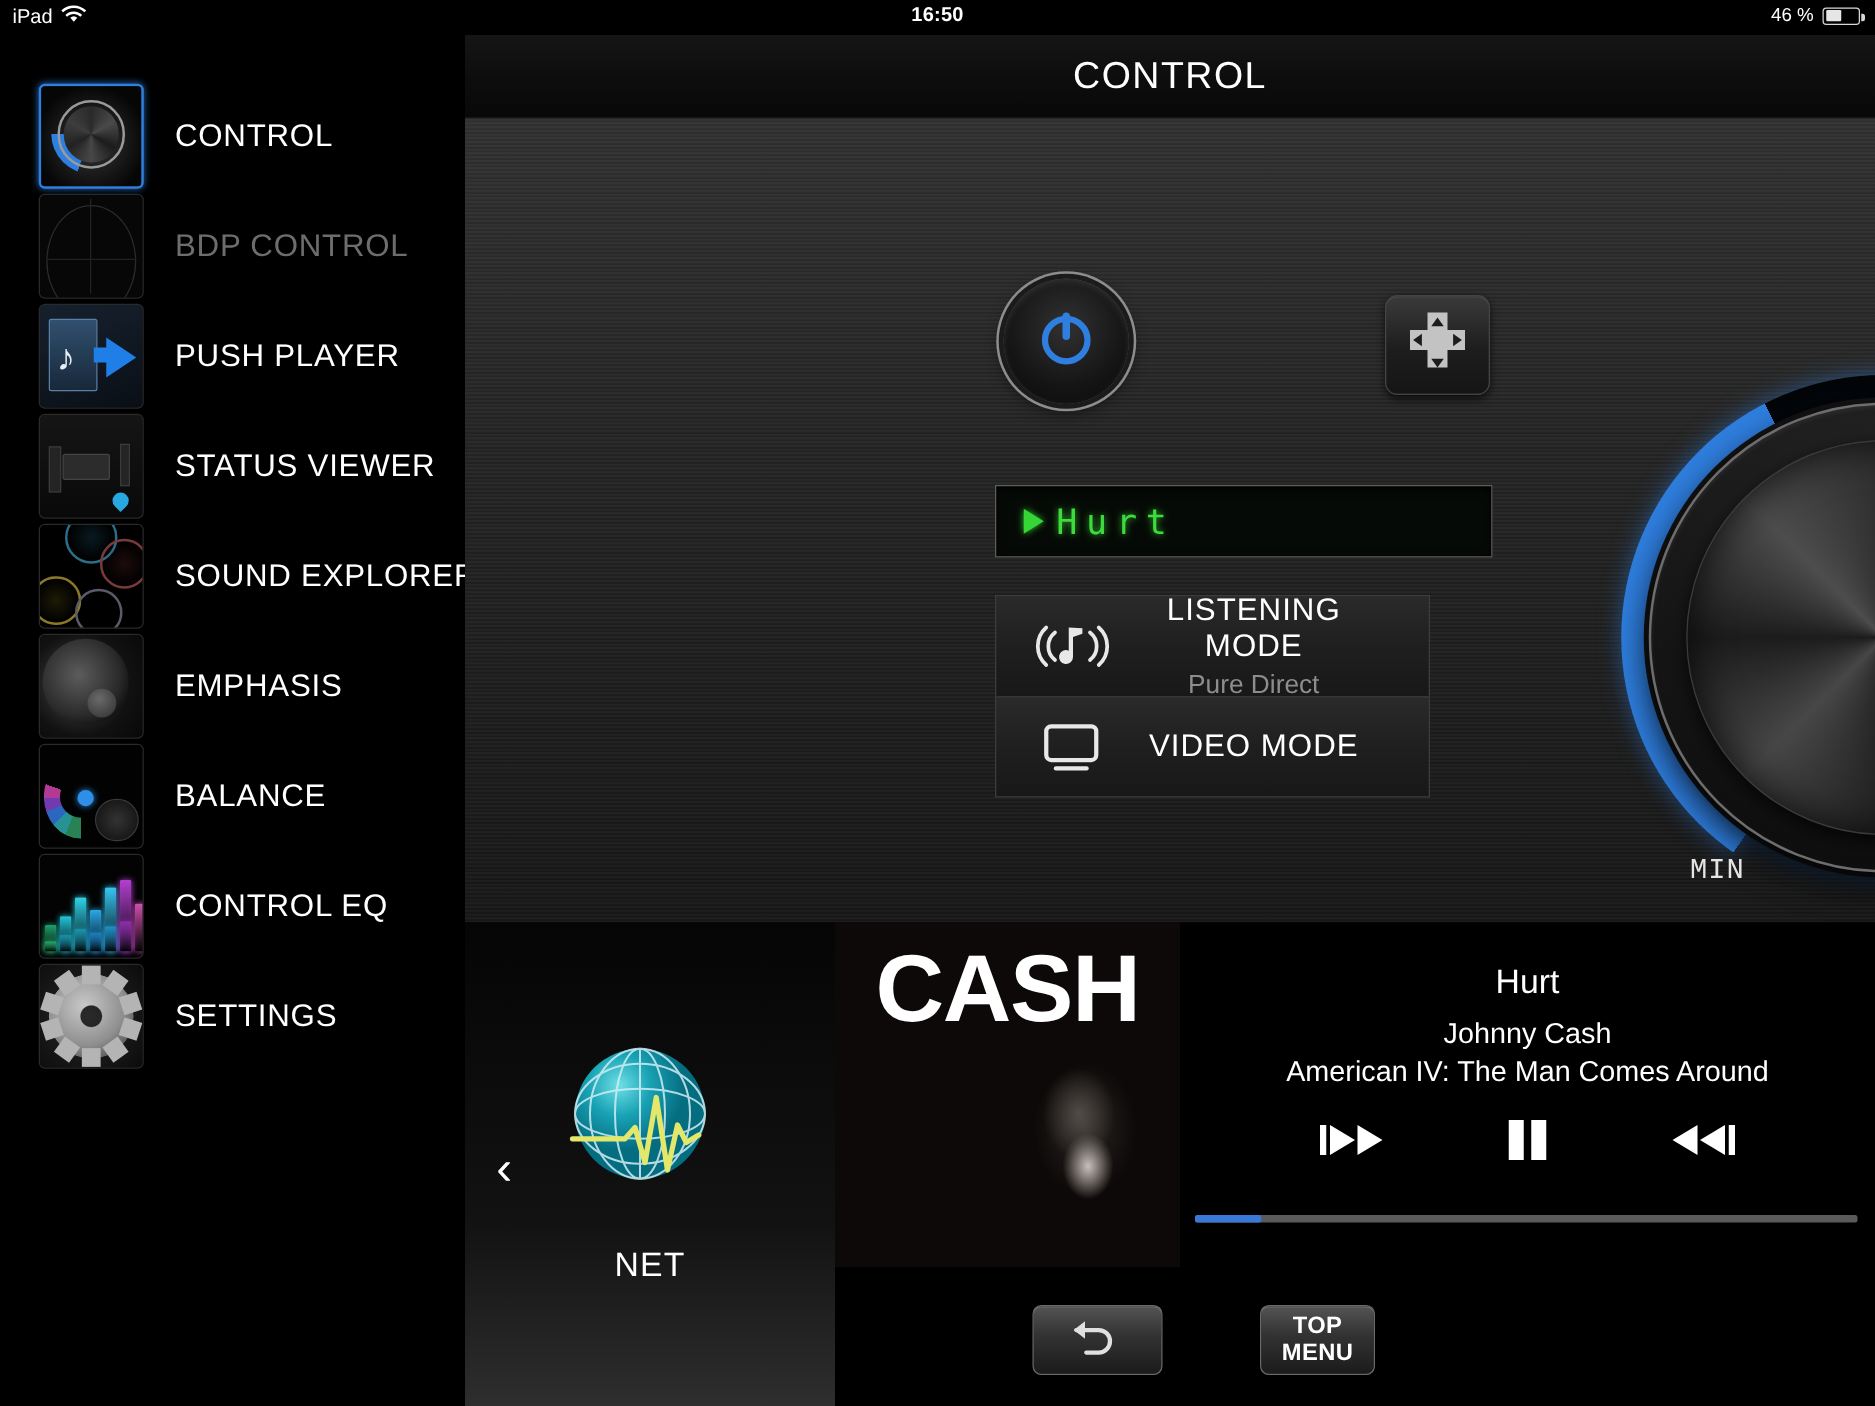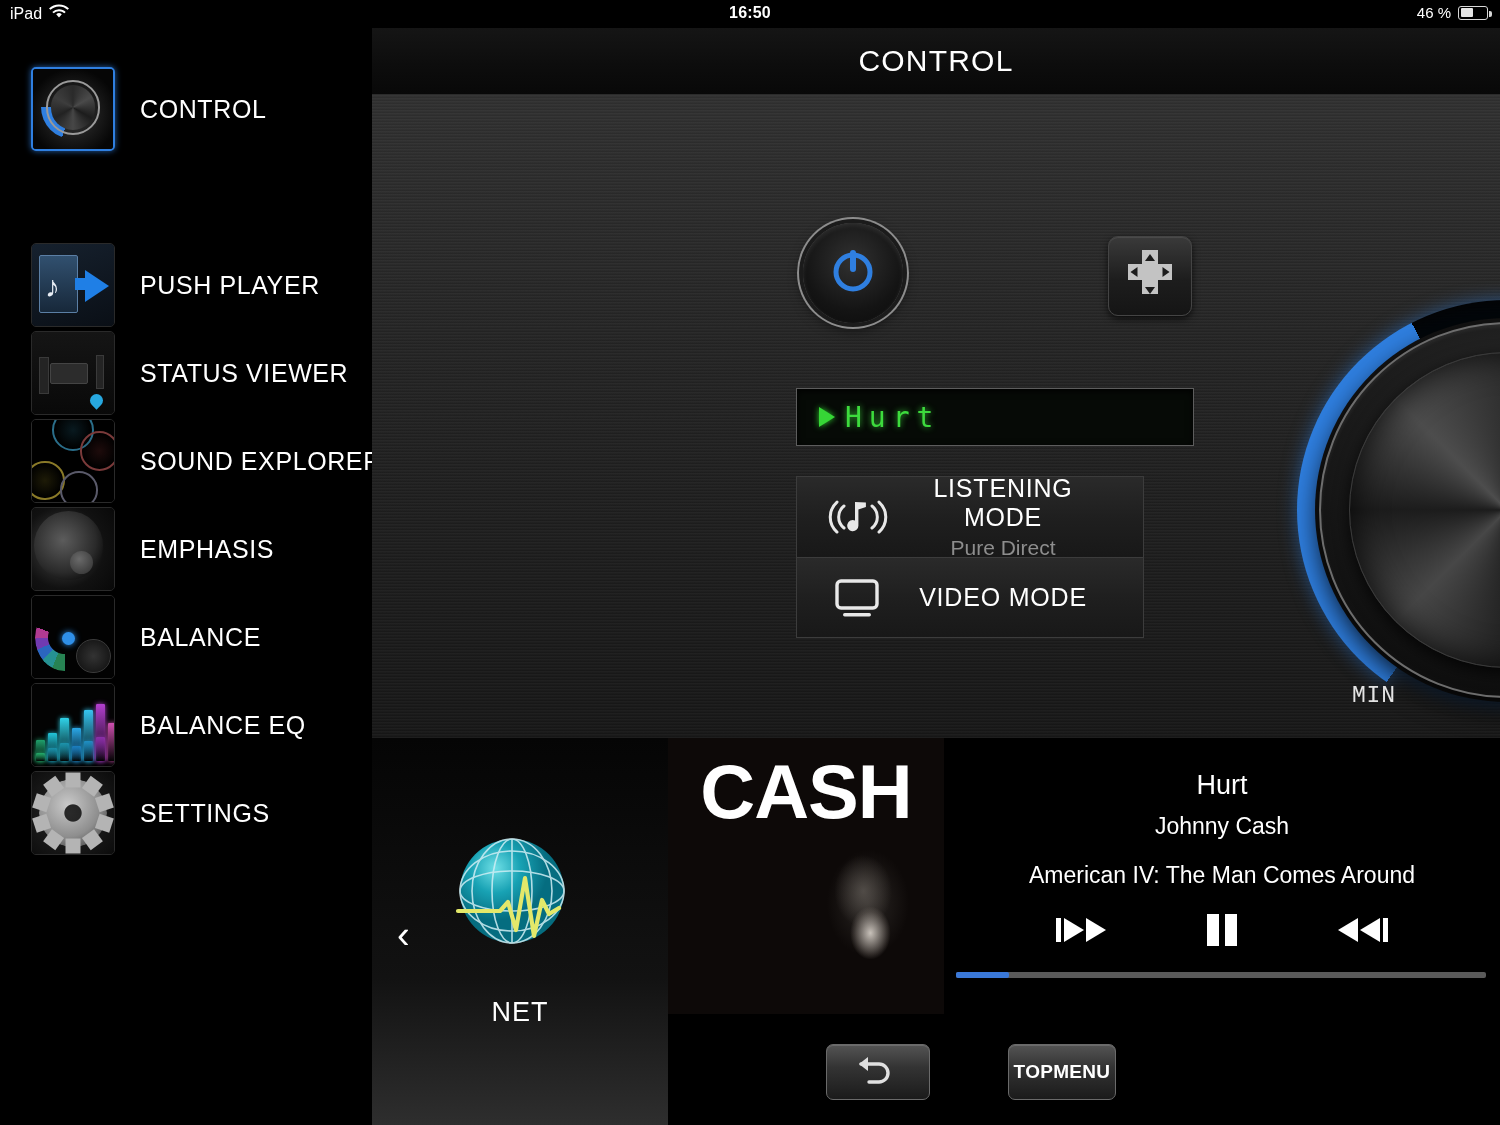--- a/index.html
+++ b/index.html
@@ -194,35 +194,35 @@
       radial-gradient(ellipse 26px 34px at 52% 70%, rgba(215,208,200,.92), rgba(120,112,106,.35) 62%, transparent 78%),
       radial-gradient(ellipse 40px 50px at 46% 42%, rgba(118,112,106,.55), transparent 72%),
       radial-gradient(ellipse 54px 70px at 50% 50%, rgba(62,58,54,.6), transparent 76%);
   }
   .track {
     position:absolute; left:572px; top:0; width:556px; height:276px; background:#000;
     display:flex; flex-direction:column; align-items:center;
   }
   .tr-title { margin-top:32px; color:#fff; font-size:27px;}
   .tr-artist { margin-top:12px; color:#fff; font-size:23px;}
-  .tr-album { margin-top:22px; color:#fff; font-size:23px;}
+  .tr-album { margin-top:4px; color:#fff; font-size:23px;}
   .transport { margin-top:22px; display:flex; align-items:center; gap:92px; }
   .transport svg{fill:#fff;}
   .progress { position:absolute; left:12px; right:14px; bottom:36px; height:6px; background:#5a5a5a; border-radius:2px; }
   .progress i { display:block; height:100%; background:#3a78d8; border-radius:2px; }
 
   .navrow { position:absolute; left:296px; top:276px; width:832px; height:111px; background:#000; }
   .nav-btn {
     position:absolute; top:30px; height:56px; border-radius:7px;
     background:linear-gradient(180deg,#545454 0%,#333 42%,#1b1b1b 100%);
     border:1px solid #6a6a6a; box-shadow:0 2px 6px rgba(0,0,0,.8), inset 0 1px 0 rgba(255,255,255,.14);
     display:flex; align-items:center; justify-content:center;
   }
   .btn-return { left:158px; width:104px; }
-  .btn-top { left:340px; width:108px; }
+  .btn-top { left:340px; width:92px; flex-direction:column; }
   .btn-top span { color:#fff; font-size:19px; line-height:22px; font-weight:bold; letter-spacing:.3px;}
 </style>
 </head>
 <body>
 
 <div id="root">
 
   <div class="statusbar">
     <div class="sb-left">
       <span>iPad</span>
@@ -249,20 +249,30 @@
       <div class="side-thumb sel">
         <span class="t-knob">
             <span class="ring"></span>
             <span class="ring2"></span>
             <span class="cap"></span>
           </span>
       </div>
       <div class="side-label">CONTROL</div>
     </div>
 
+    <div class="side-item" style="top:126px">
+      <div class="side-thumb">
+        <span class="t-bdp">
+            <span class="arc"></span>
+            <span class="cx"></span>
+            <span class="cy"></span>
+          </span>
+      </div>
+      <div class="side-label dim">BDP CONTROL</div>
+    </div>
 
     <div class="side-item" style="top:214px">
       <div class="side-thumb">
         <span class="t-push">
             <span class="box"></span>
             <span class="note">♪</span>
             <span class="arrstem"></span>
             <span class="arr"></span>
           </span>
       </div>
@@ -325,21 +335,21 @@
             <span style="left: 28px; height: 22%; background: linear-gradient(rgb(28, 147, 171), rgba(0, 0, 0, 0.15)); box-shadow: rgb(28, 147, 171) 0px 0px 5px;"></span>
             <span style="left: 40px; height: 40%; background: linear-gradient(rgb(42, 168, 232), rgba(0, 0, 0, 0.15)); box-shadow: rgb(42, 168, 232) 0px 0px 5px;"></span>
             <span style="left: 40px; height: 18%; background: linear-gradient(rgb(27, 126, 192), rgba(0, 0, 0, 0.15)); box-shadow: rgb(27, 126, 192) 0px 0px 5px;"></span>
             <span style="left: 52px; height: 62%; background: linear-gradient(rgb(53, 198, 240), rgba(0, 0, 0, 0.15)); box-shadow: rgb(53, 198, 240) 0px 0px 5px;"></span>
             <span style="left: 52px; height: 24%; background: linear-gradient(rgb(31, 143, 196), rgba(0, 0, 0, 0.15)); box-shadow: rgb(31, 143, 196) 0px 0px 5px;"></span>
             <span style="left: 64px; height: 70%; background: linear-gradient(rgb(180, 63, 208), rgba(0, 0, 0, 0.15)); box-shadow: rgb(180, 63, 208) 0px 0px 5px;"></span>
             <span style="left: 64px; height: 30%; background: linear-gradient(rgb(138, 47, 168), rgba(0, 0, 0, 0.15)); box-shadow: rgb(138, 47, 168) 0px 0px 5px;"></span>
             <span style="left: 76px; height: 46%; background: linear-gradient(rgb(208, 79, 176), rgba(0, 0, 0, 0.15)); box-shadow: rgb(208, 79, 176) 0px 0px 5px;"></span>
           </span>
       </div>
-      <div class="side-label">BALANCE EQ</div>
+      <div class="side-label">CONTROL EQ</div>
     </div>
 
     <div class="side-item" style="top:742px">
       <div class="side-thumb">
         <span class="t-gear" id="gear">
             <span class="g"></span>
             <span class="tooth" style="transform: translate(-50%, -50%) rotate(0deg) translateY(-33px);"></span>
             <span class="tooth" style="transform: translate(-50%, -50%) rotate(36deg) translateY(-33px);"></span>
             <span class="tooth" style="transform: translate(-50%, -50%) rotate(72deg) translateY(-33px);"></span>
             <span class="tooth" style="transform: translate(-50%, -50%) rotate(108deg) translateY(-33px);"></span>

